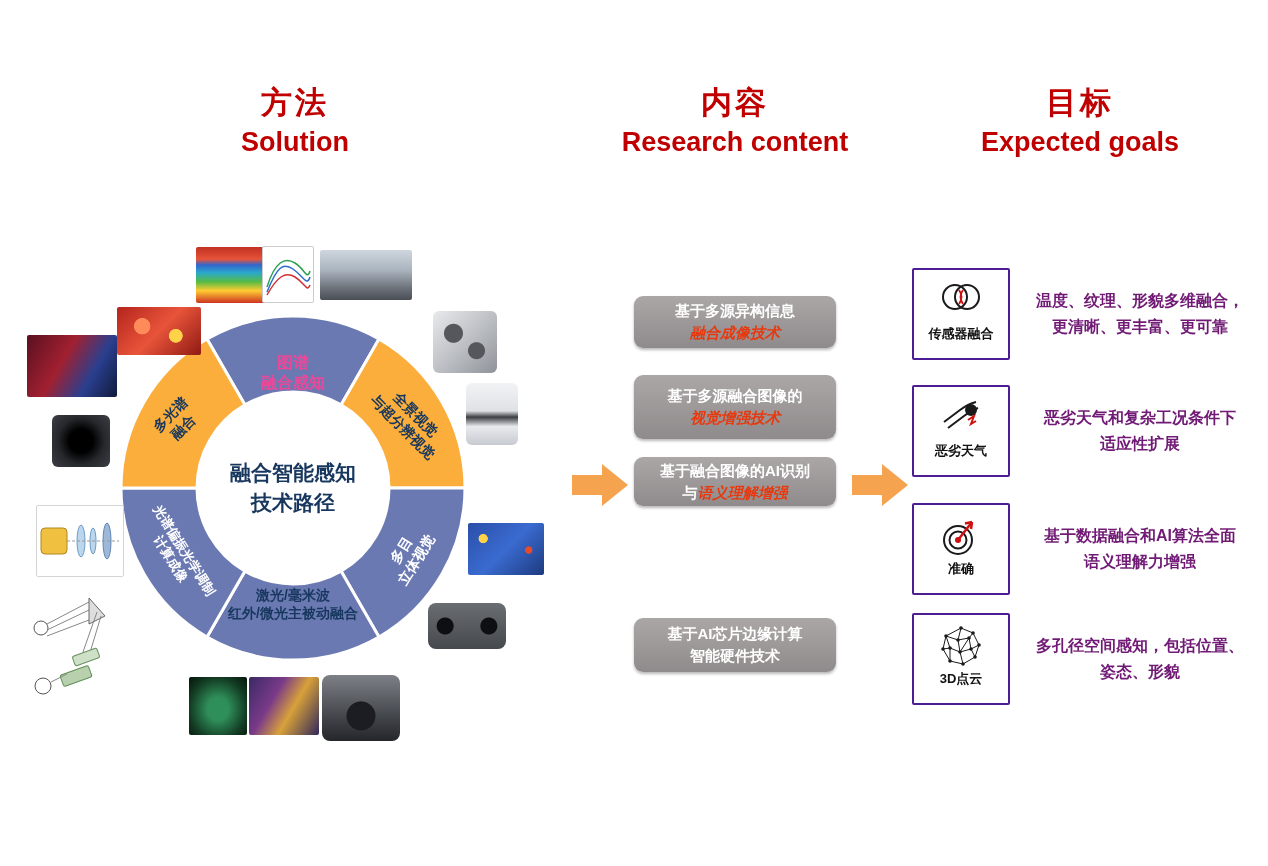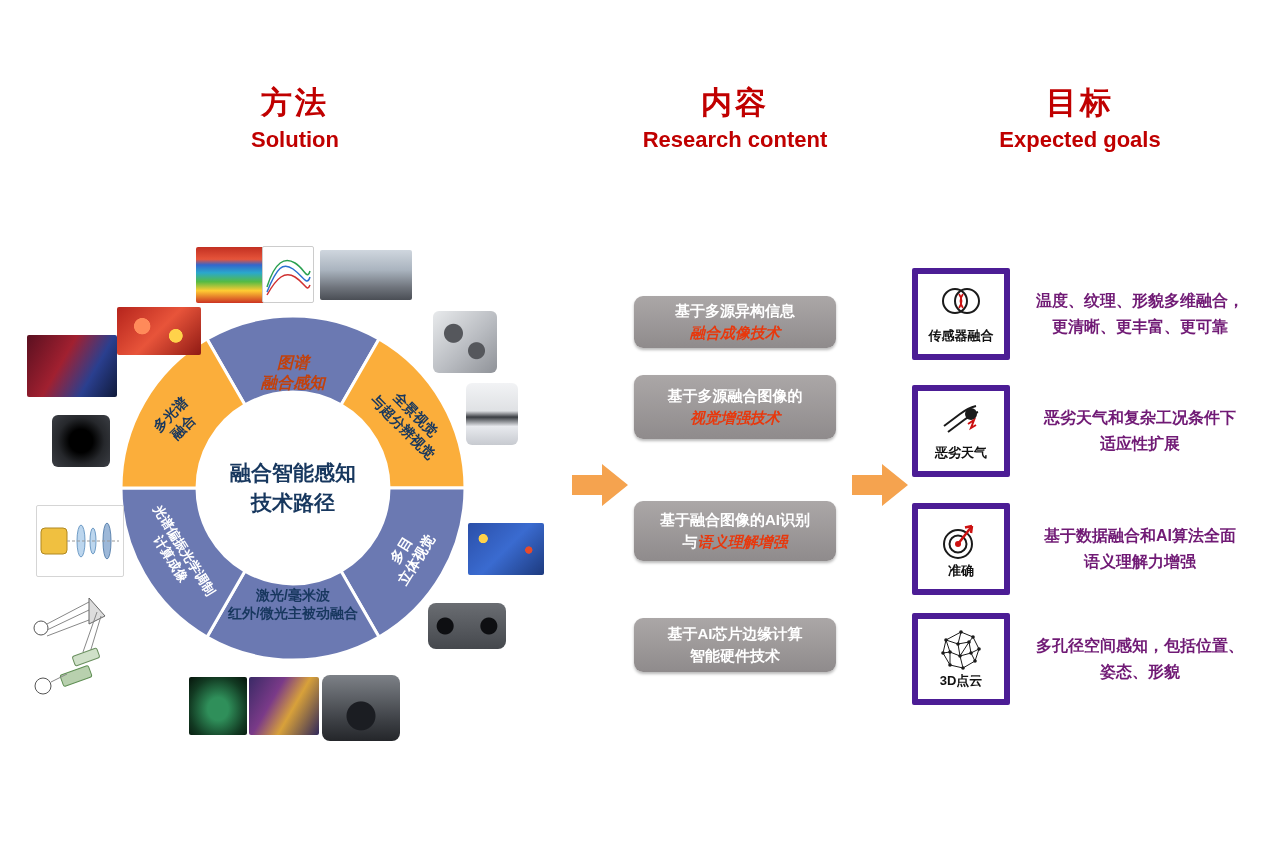--- a/index.html
+++ b/index.html
@@ -3,21 +3,21 @@
 <meta charset="utf-8">
 <style>
   * { margin:0; padding:0; box-sizing:border-box; }
   html,body { background:#fff; }
   body { font-family:"Liberation Sans","DejaVu Sans",sans-serif; }
   .canvas { position:relative; width:1268px; height:866px; background:#fff; overflow:hidden; }
 
   
   .col-header { position:absolute; top:82px; text-align:center; color:var(--header-red,#C00000); font-weight:bold; }
   .col-header .zh { font-size:31px; letter-spacing:3px; }
-  .col-header .en { font-size:22px; margin-top:3px; }
+  .col-header .en { font-size:27px; margin-top:3px; }
   .h-solution { left:165px; width:260px; }
   .h-content  { left:600px; width:270px; }
   .h-goals    { left:950px; width:260px; }
 
   
   .ring { position:absolute; left:108px; top:303px; width:370px; height:370px; }
   .ring svg.ring-svg { position:absolute; left:0; top:0; }
   .seg-label { position:absolute; text-align:center; font-weight:bold; white-space:nowrap; line-height:1.25; }
   .lbl-top    { left:185px; top:70px;  font-size:16px; transform:translate(-50%,-50%); }
   .lbl-ur     { left:301px; top:118px; font-size:14px; transform:translate(-50%,-50%) rotate(45deg); }
@@ -74,22 +74,22 @@
 
   
   .cbox { position:absolute; left:634px; width:202px; border-radius:9px;
     background:linear-gradient(180deg,#ABA7A7,#8F8B8C); color:#fff; font-weight:bold; font-size:15px;
     text-align:center; display:flex; flex-direction:column; justify-content:center; line-height:1.45;
     box-shadow:0 2px 3px rgba(0,0,0,.28); }
   .cbox .accent { color:var(--accent-red,#E8380D);font-style:italic; }
 
   
   .goal-box { position:absolute; left:912px; width:98px; height:92px; background:#fff;
-    border:6px solid #4c1d95; border-radius:2px; display:flex; flex-direction:column;
-    align-items:center; justify-content:flex-end; padding-bottom:9px; }
+    border:2px solid #4c1d95; border-radius:2px; display:flex; flex-direction:column;
+    align-items:center; justify-content:flex-end; padding-bottom:15px; }
   .goal-box svg { position:absolute; top:9px; left:50%; transform:translateX(-50%); }
   .goal-label { font-size:13px; font-weight:bold; color:#111; }
   .goal-desc { position:absolute; left:1012px; width:256px; text-align:center; font-size:16px;
     font-weight:bold; color:#701a75; line-height:1.65; }
 </style>
 </head>
 <body>
 
 <div class="canvas">
 
@@ -111,21 +111,21 @@
       <g stroke="#ffffff" stroke-width="3" stroke-linejoin="round">
         <path d="M99,36 A172,172 0 0 1 271,36 L233,101.9 A96,96 0 0 0 137,101.9 Z" fill="#6B79B2"></path>
         <path d="M271,36 A172,172 0 0 1 357,185 L281,185 A96,96 0 0 0 233,101.9 Z" fill="#FBAE3B"></path>
         <path d="M357,185 A172,172 0 0 1 271,334 L233,268.1 A96,96 0 0 0 281,185 Z" fill="#6B79B2"></path>
         <path d="M271,334 A172,172 0 0 1 99,334 L137,268.1 A96,96 0 0 0 233,268.1 Z" fill="#6B79B2"></path>
         <path d="M99,334 A172,172 0 0 1 13,185 L89,185 A96,96 0 0 0 137,268.1 Z" fill="#6B79B2"></path>
         <path d="M13,185 A172,172 0 0 1 99,36 L137,101.9 A96,96 0 0 0 89,185 Z" fill="#FBAE3B"></path>
       </g>
     </svg>
 
-    <div class="seg-label lbl-top" style="color: #c2410c; font-style: italic;">
+    <div class="seg-label lbl-top" style="color: #ec4899;">
       <div>图谱</div>
       <div>融合感知</div>
     </div>
     <div class="seg-label lbl-ur" style="color: rgb(23, 55, 94);">
       <div>全景视觉</div>
       <div>与超分辨视觉</div>
     </div>
     <div class="seg-label lbl-lr" style="color: rgb(255, 255, 255);">
       <div>多目</div>
       <div>立体视觉</div>
@@ -198,21 +198,21 @@
   </svg>
 
   <div class="cbox" style="top:296px;height:52px;">
     <div>基于多源异构信息</div>
     <div><span></span><span class="accent">融合成像技术</span></div>
   </div>
   <div class="cbox" style="top:375px;height:64px;">
     <div>基于多源融合图像的</div>
     <div><span></span><span class="accent">视觉增强技术</span></div>
   </div>
-  <div class="cbox" style="top:457px;height:60px;margin-top:44px;">
+  <div class="cbox" style="top:457px;height:49px;">
     <div>基于融合图像的AI识别</div>
     <div><span>与</span><span class="accent">语义理解增强</span></div>
   </div>
   <div class="cbox" style="top:618px;height:54px;">
     <div>基于AI芯片边缘计算</div>
     <div><span>智能硬件技术</span><span class="accent"></span></div>
   </div>
 
   <div class="goal-box" style="top:268px;">
     <svg width="46" height="40" viewBox="0 0 46 40">

